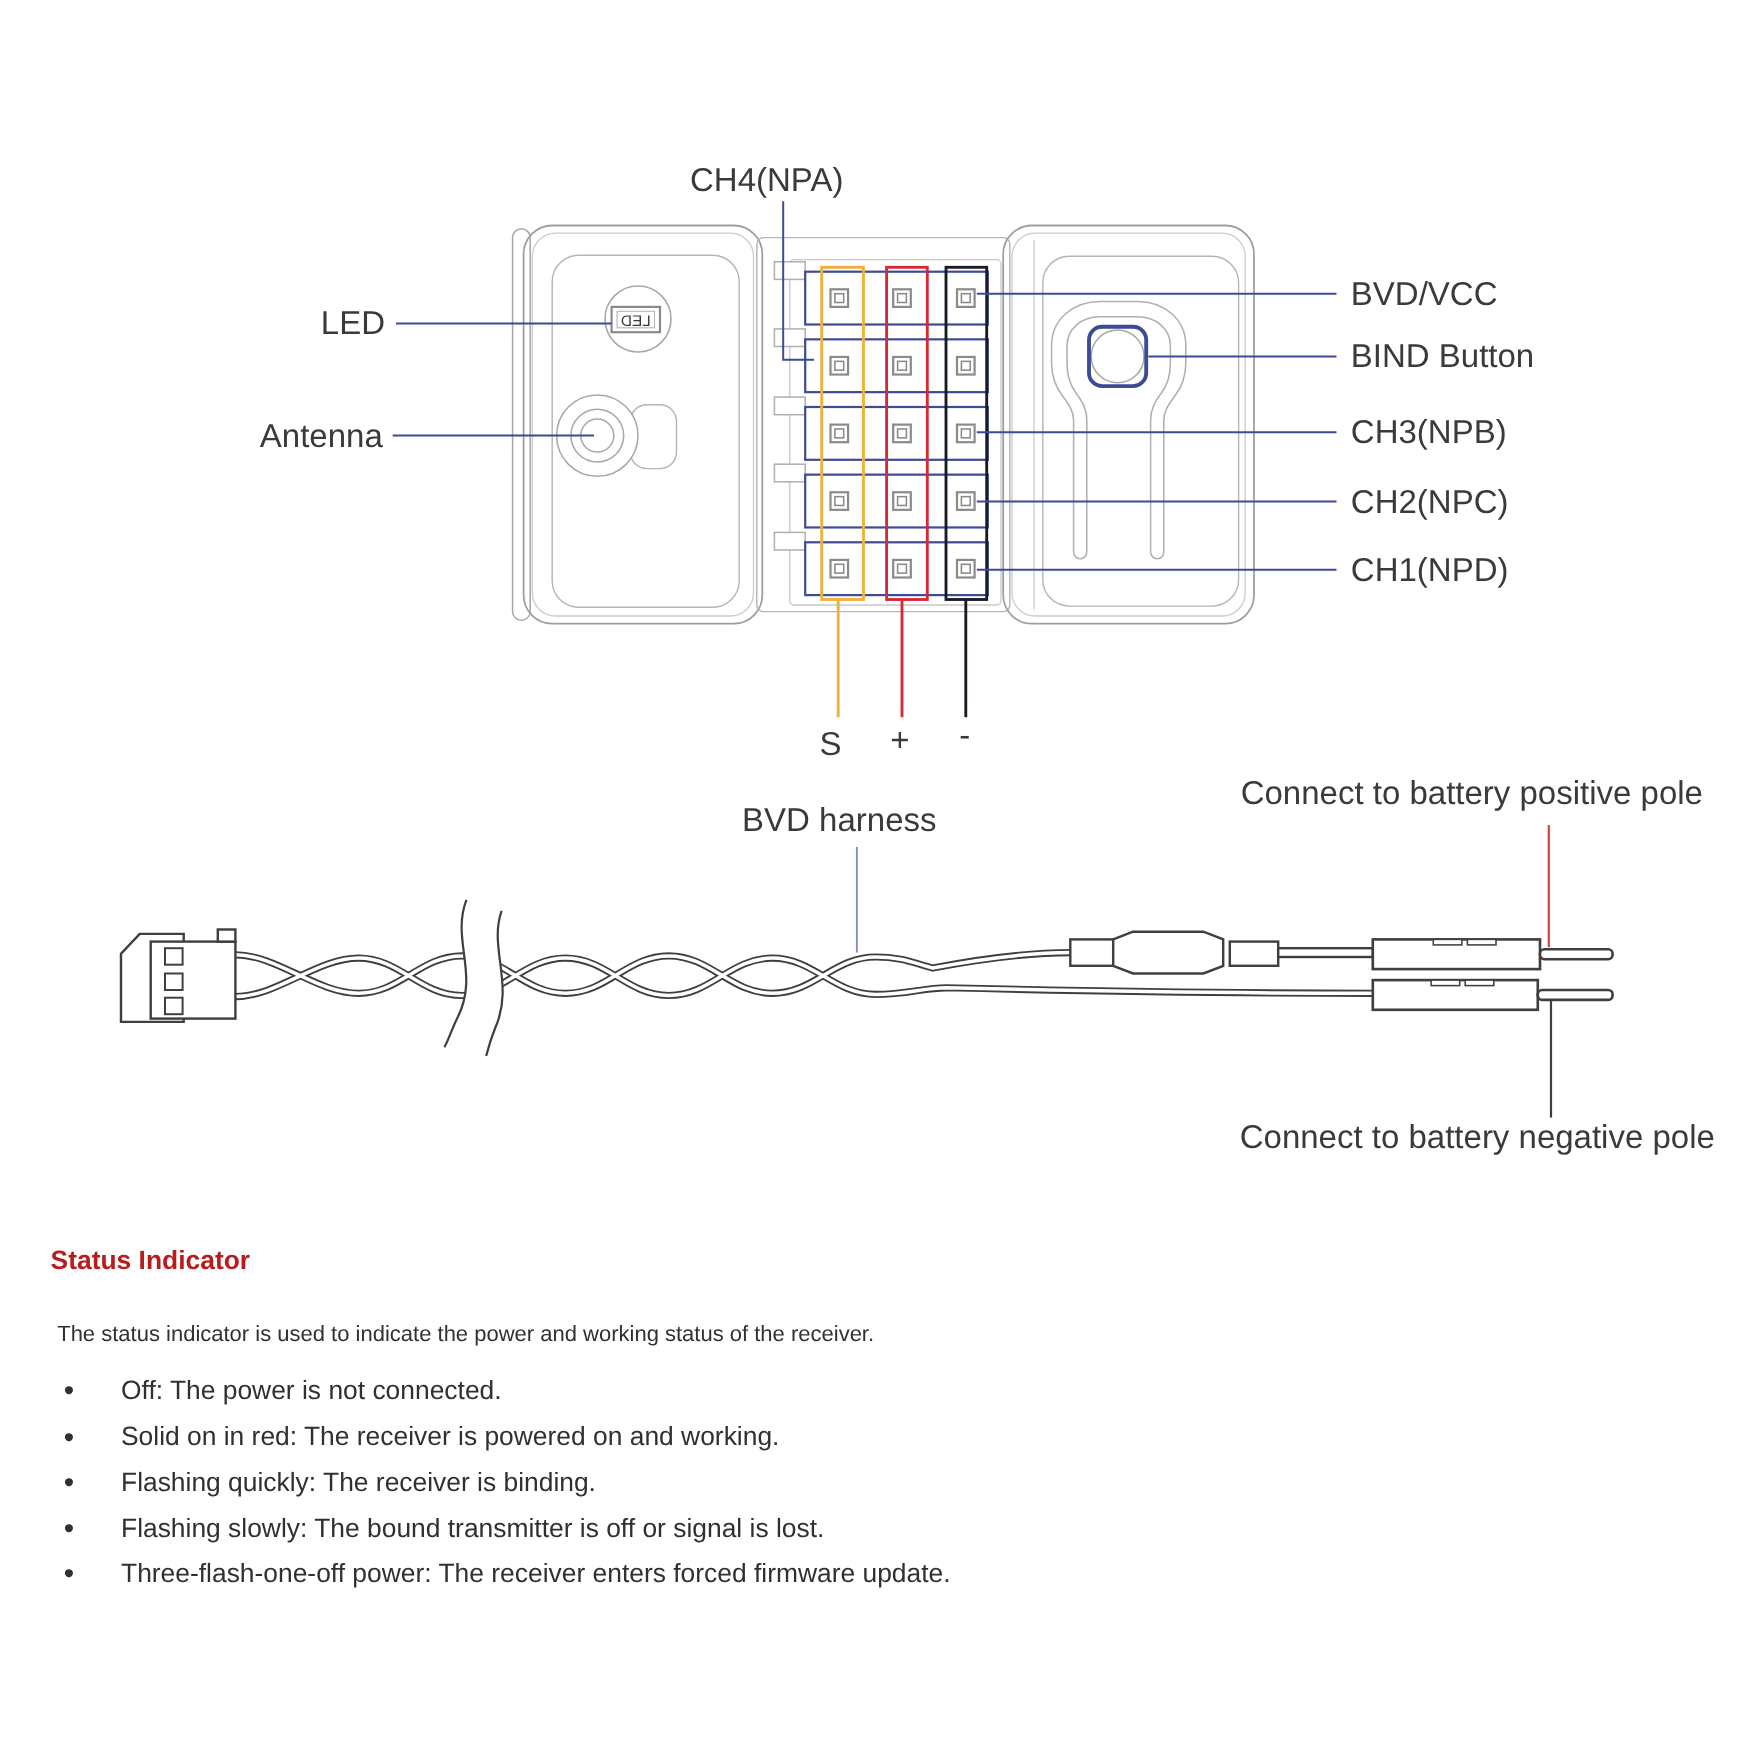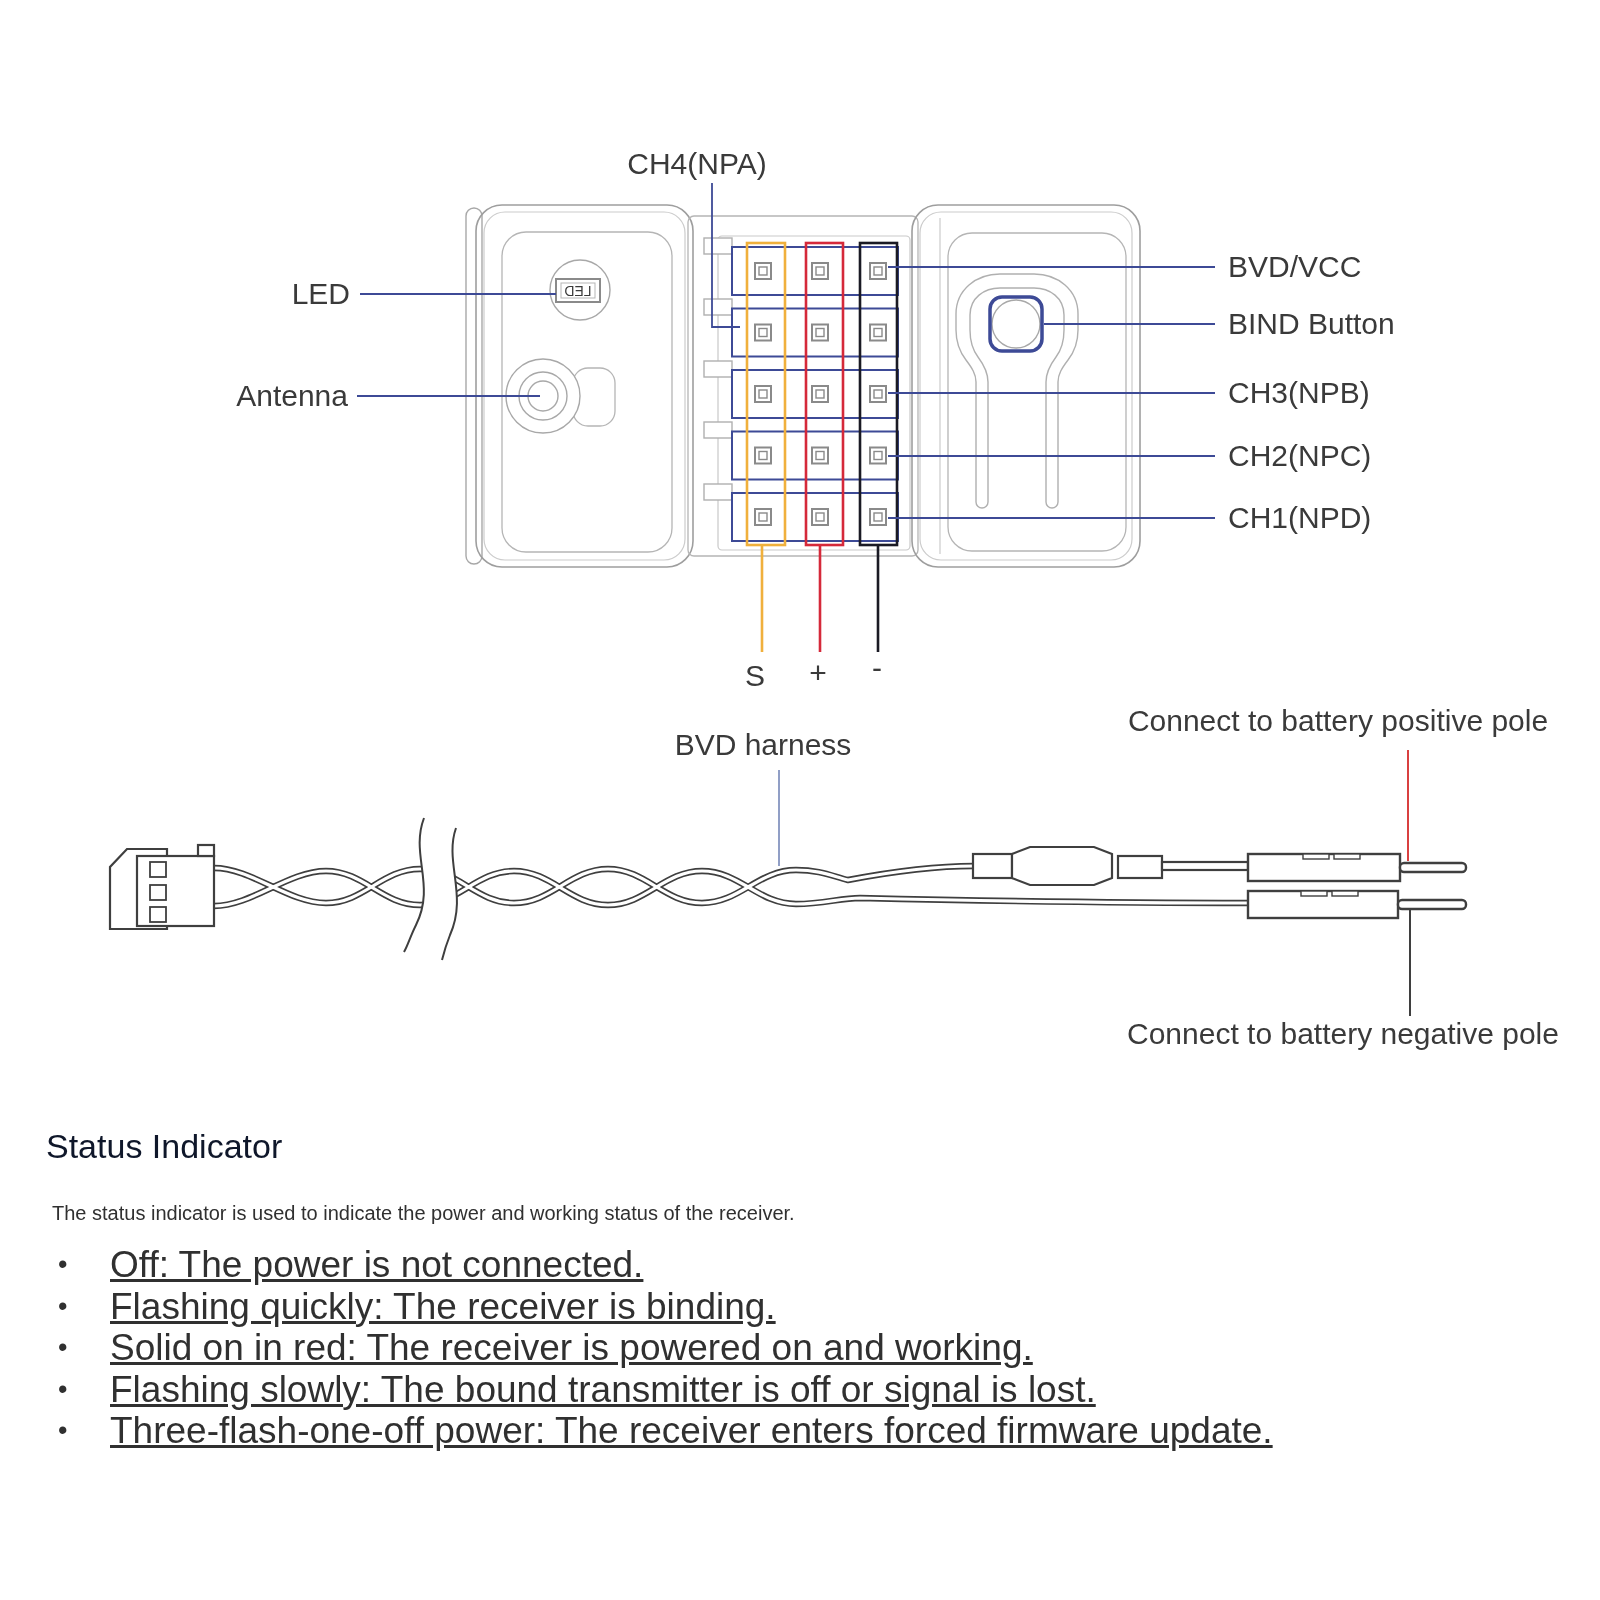--- a/index.html
+++ b/index.html
@@ -1,24 +1,24 @@
 <!DOCTYPE html>
 <html><head>
 <meta charset="utf-8">
 <style>
   html,body{margin:0;padding:0;background:#ffffff;}
   .page{position:relative;width:1600px;height:1600px;background:#ffffff;overflow:hidden;
         font-family:"Liberation Sans", sans-serif;}
   svg{position:absolute;left:0;top:0;}
   svg text{font-family:"Liberation Sans", sans-serif;fill:#3a3a3a;}
   .status-section{position:absolute;left:46px;top:1126px;width:1420px;color:#303030;}
-  .status-section h2{font-size:34px;line-height:41px;margin:0 0 26px 0;font-weight:normal;color:#0f172a;}
+  .status-section h2{font-size:24px;line-height:41px;margin:0 0 26px 0;font-weight:bold;color:#b91c1c;}
   .status-section p{font-size:20px;line-height:41px;margin:0 0 10px 6px;}
   .status-section ul{list-style:none;margin:0;padding:0;}
-  .status-section li{position:relative;font-size:37px;line-height:41.5px;padding-left:64px;text-decoration:underline;}
+  .status-section li{position:relative;font-size:24px;line-height:41.5px;padding-left:64px;}
   .status-section li::before{content:"\2022";position:absolute;left:12px;top:0;font-size:27px;color:#303030;}
 </style>
 </head>
 <body>
 
 <div class="page">
 
 <svg width="1600" height="1600" viewBox="0 0 1600 1600">
 
   <g fill="none">
@@ -218,20 +218,20 @@
     <line x1="1408" y1="750" x2="1408" y2="861" stroke="#d94040" stroke-width="2"></line>
     <line x1="1410" y1="909" x2="1410" y2="1016" stroke="#3f3f3f" stroke-width="2"></line>
   </g>
 </svg>
 
 <div class="status-section">
   <h2>Status Indicator</h2>
   <p>The status indicator is used to indicate the power and working status of the receiver.</p>
   <ul>
     <li>Off: The power is not connected.</li>
+    <li>Solid on in red: The receiver is powered on and working.</li>
     <li>Flashing quickly: The receiver is binding.</li>
-    <li>Solid on in red: The receiver is powered on and working.</li>
     <li>Flashing slowly: The bound transmitter is off or signal is lost.</li>
     <li>Three-flash-one-off power: The receiver enters forced firmware update.</li>
   </ul>
 </div>
 
 </div>
 
 </body></html>

